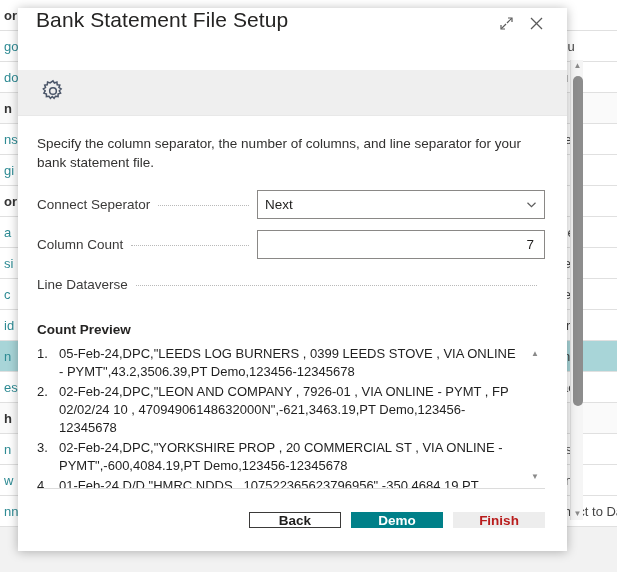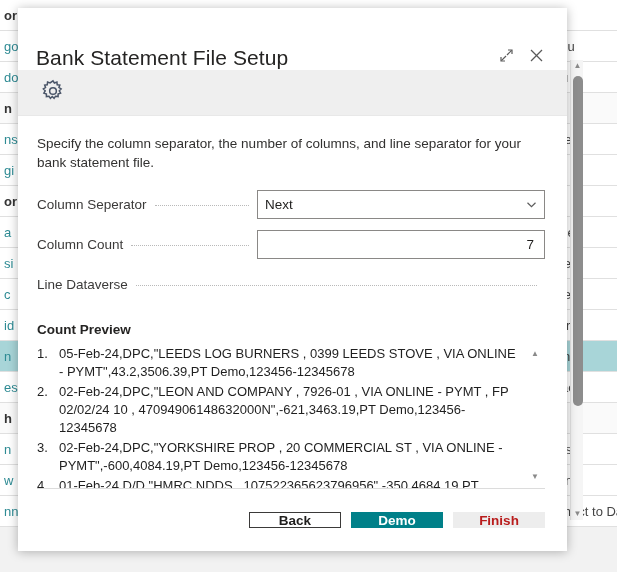--- a/index.html
+++ b/index.html
@@ -83,21 +83,21 @@
     width: 549px; height: 543px;
     background: #ffffff;
     box-shadow: 0 1px 10px rgba(0,0,0,0.28);
     display: flex; flex-direction: column;
     z-index: 5;
   }
 
   #modal-header {
     height: 62px;
     flex: none;
-    display: flex; align-items: flex-end;
+    display: flex; align-items: flex-start;
     padding: 0 16px 0 18px;
     background: #ffffff;
   }
   #modal-title {
     font-size: 21px;
     color: #252423;
     font-weight: normal;
     letter-spacing: 0.1px;
     flex: 1;
   }
@@ -394,21 +394,21 @@
       </svg>
     </span>
   </div>
 
   <div id="modal-body">
 
     <div id="intro-text">Specify the column separator, the number of columns, and line separator for your bank statement file.</div>
 
     <div id="fields-container">
         <div class="field-row">
-          <div class="field-label">Column Seperator</div>
+          <div class="field-label">Connect Seperator</div>
           <div class="leader"></div>
           <div class="field-ctrl">
             <div class="val">Next</div>
             <div class="chev">
               <svg width="13" height="13" viewBox="0 0 13 13" fill="none" stroke="#5c5c5c" stroke-width="1.2">
                 <path d="M2.5 4.8 L6.5 8.6 L10.5 4.8"></path>
               </svg>
             </div>
           </div>
         </div>

